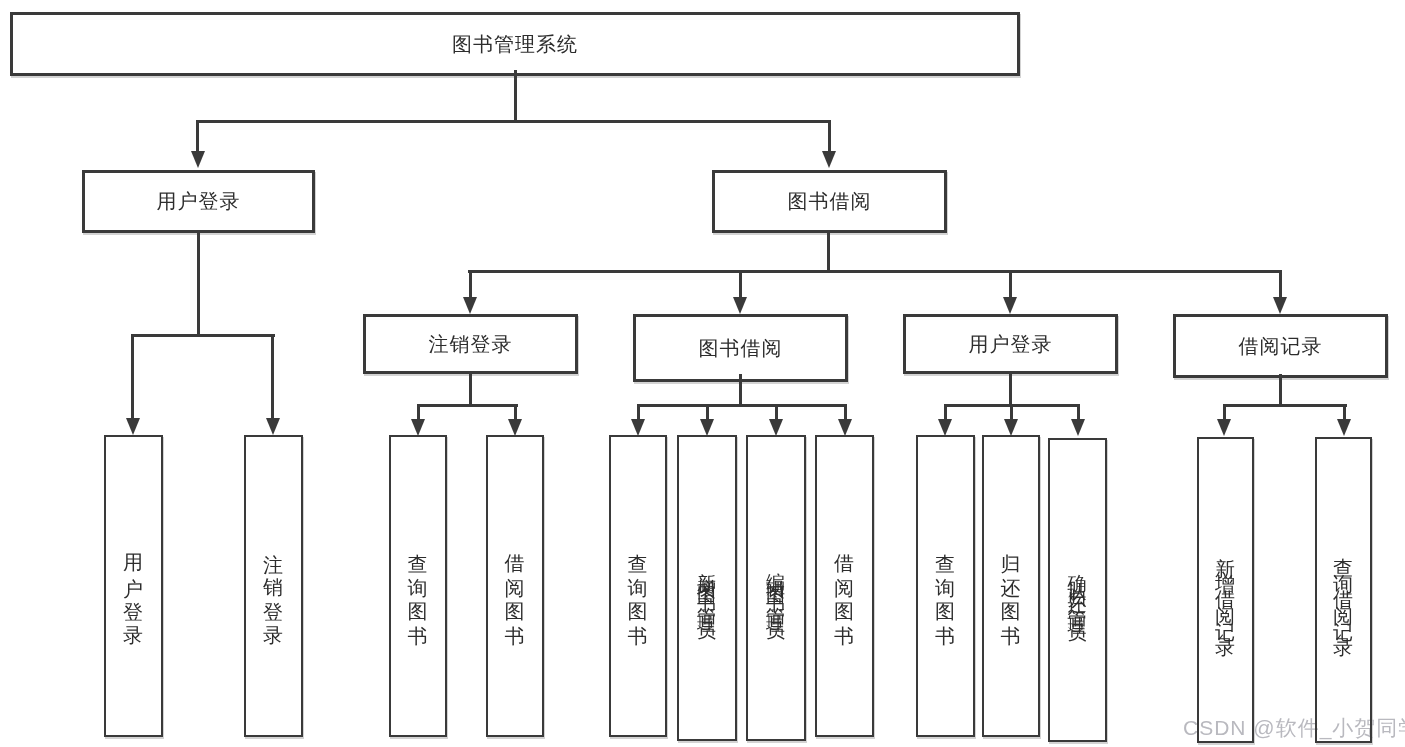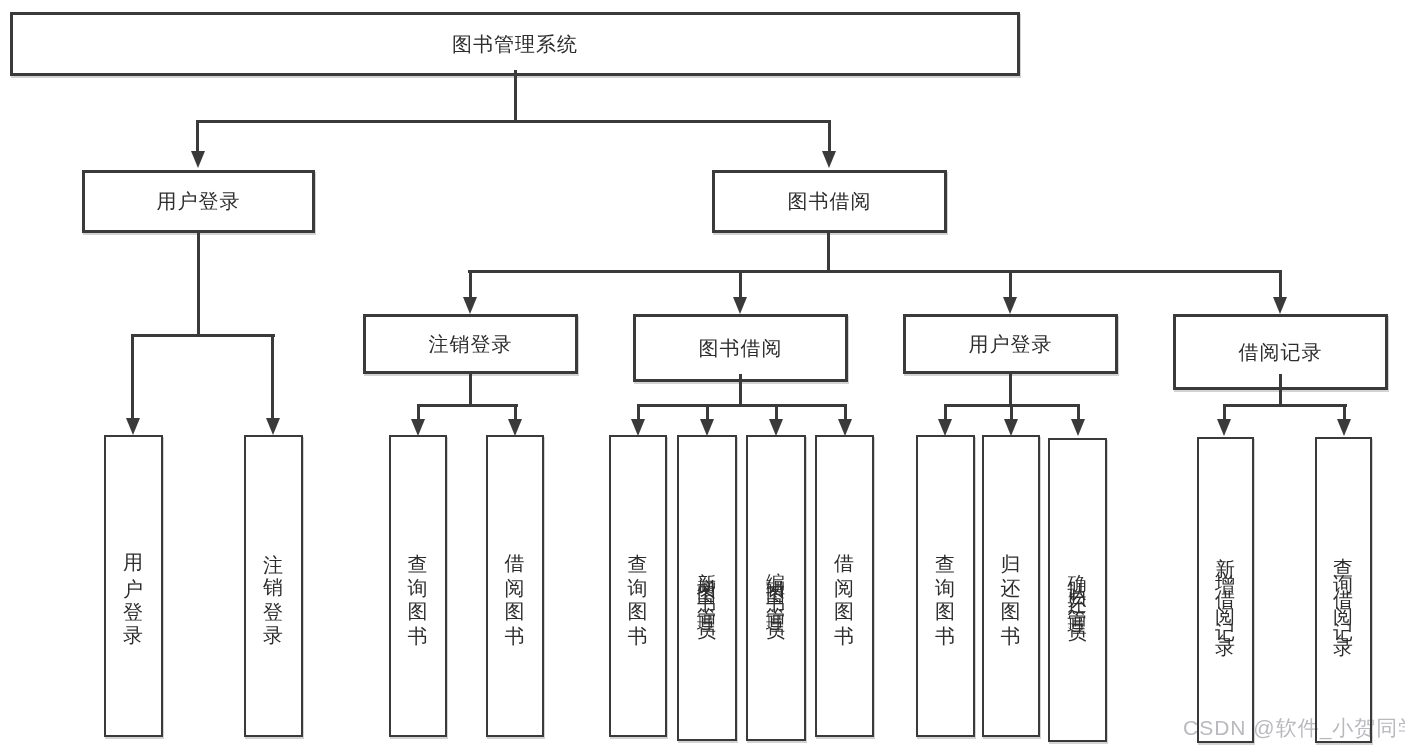--- a/index.html
+++ b/index.html
@@ -64,21 +64,21 @@
   </div>
 
   <div class="node" style="left:633px;top:314px;width:215px;height:68px">
     <span>图书借阅</span>
   </div>
 
   <div class="node" style="left:903px;top:314px;width:215px;height:60px">
     <span>用户登录</span>
   </div>
 
-  <div class="node" style="left:1173px;top:314px;width:215px;height:76px">
+  <div class="node" style="left:1173px;top:314px;width:215px;height:64px">
     <span>借阅记录</span>
   </div>
 
   <div class="node leaf" style="left:104px;top:435px;width:59px;height:302px">
     <span class="vtext ls-wide">用户登录</span>
   </div>
   <div class="node leaf" style="left:244px;top:435px;width:59px;height:302px">
     <span class="vtext ls-wide">注销登录</span>
   </div>
 

